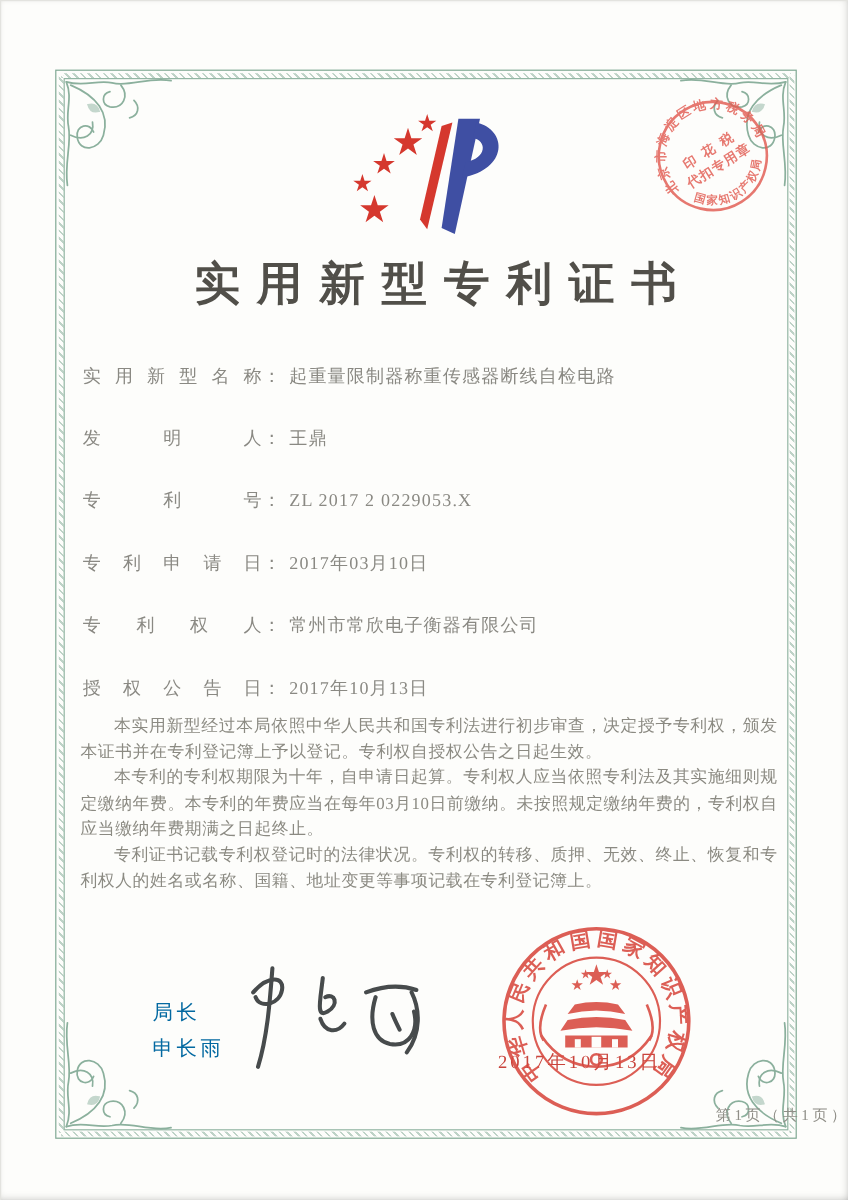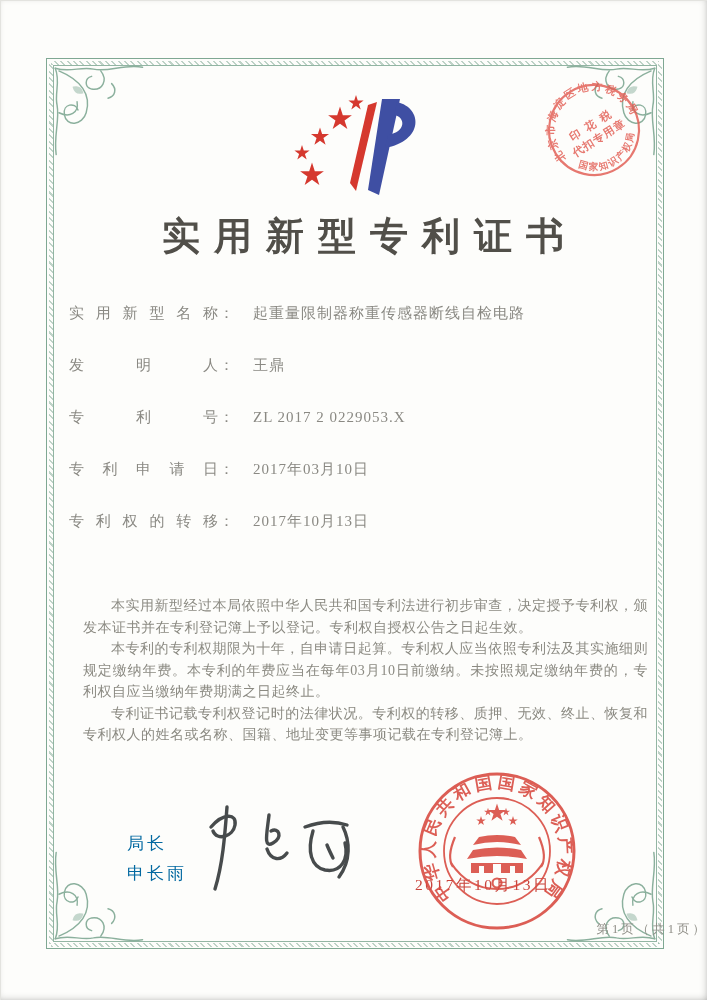--- a/index.html
+++ b/index.html
@@ -26,24 +26,24 @@
   
   .cert-no{position:absolute; left:93px; top:117px; font-size:15px; color:#95948d; letter-spacing:6px; white-space:nowrap;}
   .cert-no .num{letter-spacing:2px; margin-left:4px;}
   .logo{position:absolute; left:281px; top:90px;}
   .title{position:absolute; left:0; right:0; top:210px; margin:0; text-align:center;
     font-size:38px; font-weight:bold; color:#514f49; letter-spacing:14px; text-indent:14px;padding-left:17px;}
   
   .fields{position:absolute; left:68px; top:303px; width:580px;}
   .field{height:21px; margin-bottom:31px; font-size:15px; color:#8a8983; letter-spacing:1px; white-space:nowrap;}
   .flabel{display:inline-block; width:150px; text-align:justify; text-align-last:justify; vertical-align:bottom;}
-  .fvalue{margin-left:18px;}
+  .fvalue{margin-left:6px;}
   
   .paras{position:absolute; left:66px; right:60px; top:594px; font-size:14px; line-height:21.5px;
-    color:#8b8a82; text-align:justify; letter-spacing:.5px;margin-left:16px;}
+    color:#8b8a82; text-align:justify; letter-spacing:.5px;}
   .paras p{margin:0; text-indent:2em;}
   
   .sig-block{position:absolute; left:90px; top:828px; font-size:17px; color:#0369a1; letter-spacing:3px; line-height:30px;margin-left:36px;}
   .signature{position:absolute; left:182px; top:796px;}
   
   .seal-date{position:absolute; left:414px; top:874px; font-size:15.5px; color:#c9443c; letter-spacing:2.5px; white-space:nowrap;}
   .seal{position:absolute; left:408px; top:762px; opacity:.88;}
   
   .stamp{position:absolute; left:534px; top:70px; transform:rotate(-32deg); opacity:.82;}
   
@@ -135,21 +135,24 @@
     <div class="field">
       <span class="flabel">发　明　人</span><span>：</span><span class="fvalue">王鼎</span>
     </div>
     <div class="field">
       <span class="flabel">专　利　号</span><span>：</span><span class="fvalue">ZL 2017 2 0229053.X</span>
     </div>
     <div class="field">
       <span class="flabel">专利申请日</span><span>：</span><span class="fvalue">2017年03月10日</span>
     </div>
     <div class="field">
-      <span class="flabel">专利权的转移</span><span>：</span><span class="fvalue">2017年10月13日</span>
+      <span class="flabel">专　利　权　人</span><span>：</span><span class="fvalue">常州市常欣电子衡器有限公司</span>
+    </div>
+    <div class="field">
+      <span class="flabel">授权公告日</span><span>：</span><span class="fvalue">2017年10月13日</span>
     </div>
   </div>
 
   <div class="paras">
     <p>本实用新型经过本局依照中华人民共和国专利法进行初步审查，决定授予专利权，颁发本证书并在专利登记簿上予以登记。专利权自授权公告之日起生效。</p>
     <p>本专利的专利权期限为十年，自申请日起算。专利权人应当依照专利法及其实施细则规定缴纳年费。本专利的年费应当在每年03月10日前缴纳。未按照规定缴纳年费的，专利权自应当缴纳年费期满之日起终止。</p>
     <p>专利证书记载专利权登记时的法律状况。专利权的转移、质押、无效、终止、恢复和专利权人的姓名或名称、国籍、地址变更等事项记载在专利登记簿上。</p>
   </div>
 
   <div class="sig-block">

